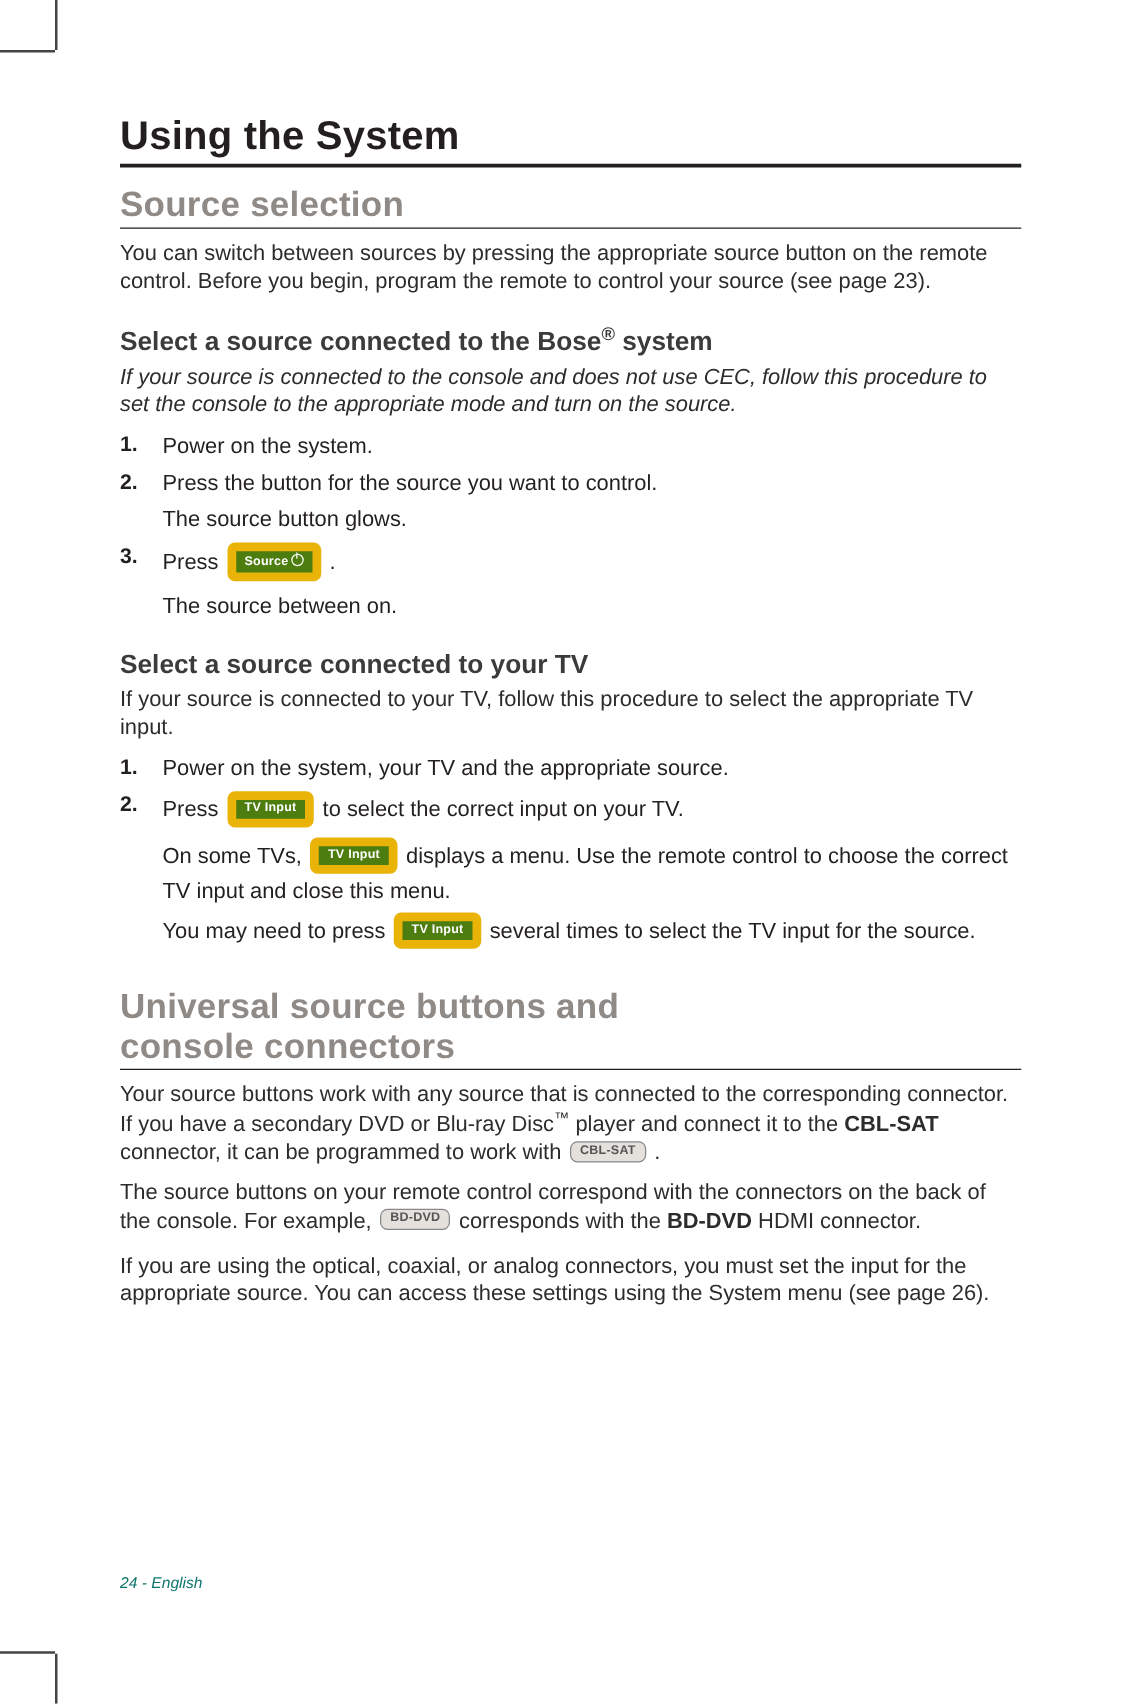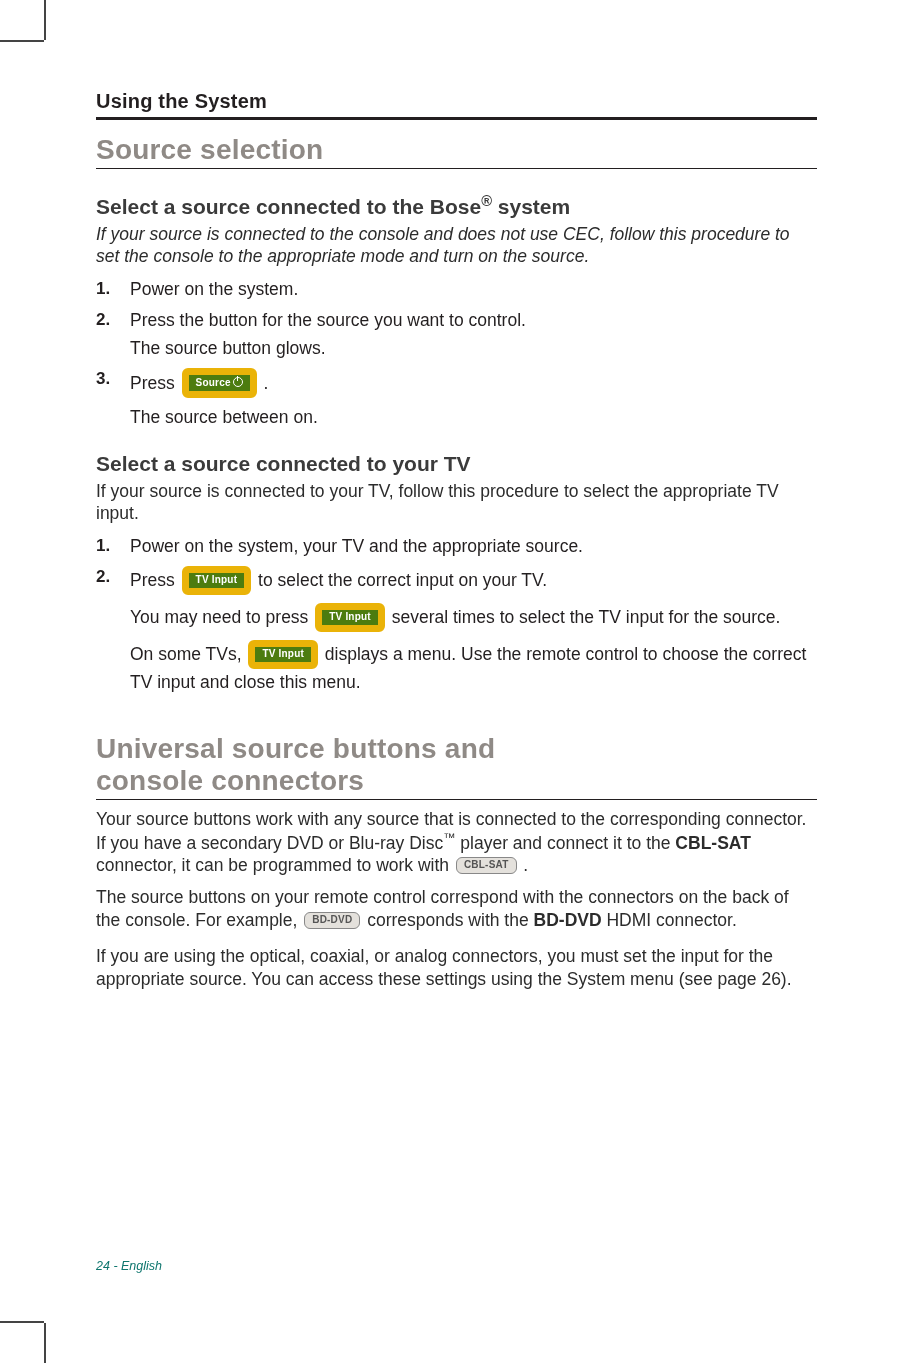--- a/index.html
+++ b/index.html
@@ -15,21 +15,21 @@
     position: relative;
     box-sizing: border-box;
     padding: 90px 96px 0 96px;
   }
   .crop-tl-h { position:absolute; top:40px; left:0; width:44px; height:2px; background:#444; }
   .crop-tl-v { position:absolute; top:0; left:44px; width:2px; height:40px; background:#444; }
   .crop-bl-h { position:absolute; bottom:40px; left:0; width:44px; height:2px; background:#444; }
   .crop-bl-v { position:absolute; bottom:0; left:44px; width:2px; height:40px; background:#444; }
 
   h1.section-title {
-    font-size: 20px;
+    font-size: 32px;
     font-weight: 600;
     margin: 0 0 6px 0;
     border-bottom: 3px solid #231f20;
     padding-bottom: 4px;
     letter-spacing: 0.2px;
   }
   h2.topic-title {
     font-size: 28px;
     font-weight: 700;
     color: #8f8a86;
@@ -130,20 +130,21 @@
 
 <div class="page">
   <div class="crop-tl-h"></div>
   <div class="crop-tl-v"></div>
   <div class="crop-bl-h"></div>
   <div class="crop-bl-v"></div>
 
   <h1 class="section-title">Using the System</h1>
 
   <h2 class="topic-title">Source selection</h2>
+  <p class="body">You can switch between sources by pressing the appropriate source button on the remote control. Before you begin, program the remote to control your source (see page 23).</p>
 
   <h3 class="sub-heading">
     <span>Select a source connected to the Bose</span><span class="sup">®</span><span> system</span>
   </h3>
   <p class="body" style="margin-top:4px;font-style:italic;">If your source is connected to the console and does not use CEC, follow this procedure to set the console to the appropriate mode and turn on the source.</p>
 
   <ol class="steps">
     <li>
       <span>Power on the system.</span>
     </li>
@@ -163,34 +164,34 @@
   <p class="body" style="margin-top:4px;">If your source is connected to your TV, follow this procedure to select the appropriate TV input.</p>
 
   <ol class="steps">
     <li>
       <span>Power on the system, your TV and the appropriate source.</span>
     </li>
     <li>
       <span>Press </span>
       <span class="remote-btn">TV Input</span>
       <span> to select the correct input on your TV.</span>
+      <span class="step-sub">
+        <span>On some TVs, </span>
+        <span class="remote-btn">TV Input</span>
+        <span> displays a menu. Use the remote control to choose the correct TV input and close this menu.</span>
+      </span>
       <span class="step-sub">
         <span>You may need to press </span>
         <span class="remote-btn">TV Input</span>
         <span> several times to select the TV input for the source.</span>
       </span>
-      <span class="step-sub">
-        <span>On some TVs, </span>
-        <span class="remote-btn">TV Input</span>
-        <span> displays a menu. Use the remote control to choose the correct TV input and close this menu.</span>
-      </span>
     </li>
   </ol>
 
-  <h2 class="topic-title" style="margin-top:40px; line-height:1.15;">
+  <h2 class="topic-title" style="margin-top:28px; line-height:1.15;">
     <span>Universal source buttons and</span><br>
     <span>console connectors</span>
   </h2>
 
   <p class="body">
     <span>Your source buttons work with any source that is connected to the corresponding connector. If you have a secondary DVD or Blu-ray Disc</span><span class="sup">™</span><span> player and connect it to the </span><b>CBL-SAT</b><span> connector, it can be programmed to work with </span>
     <span class="remote-btn light">CBL-SAT</span><span> .</span>
   </p>
 
   <p class="body">

